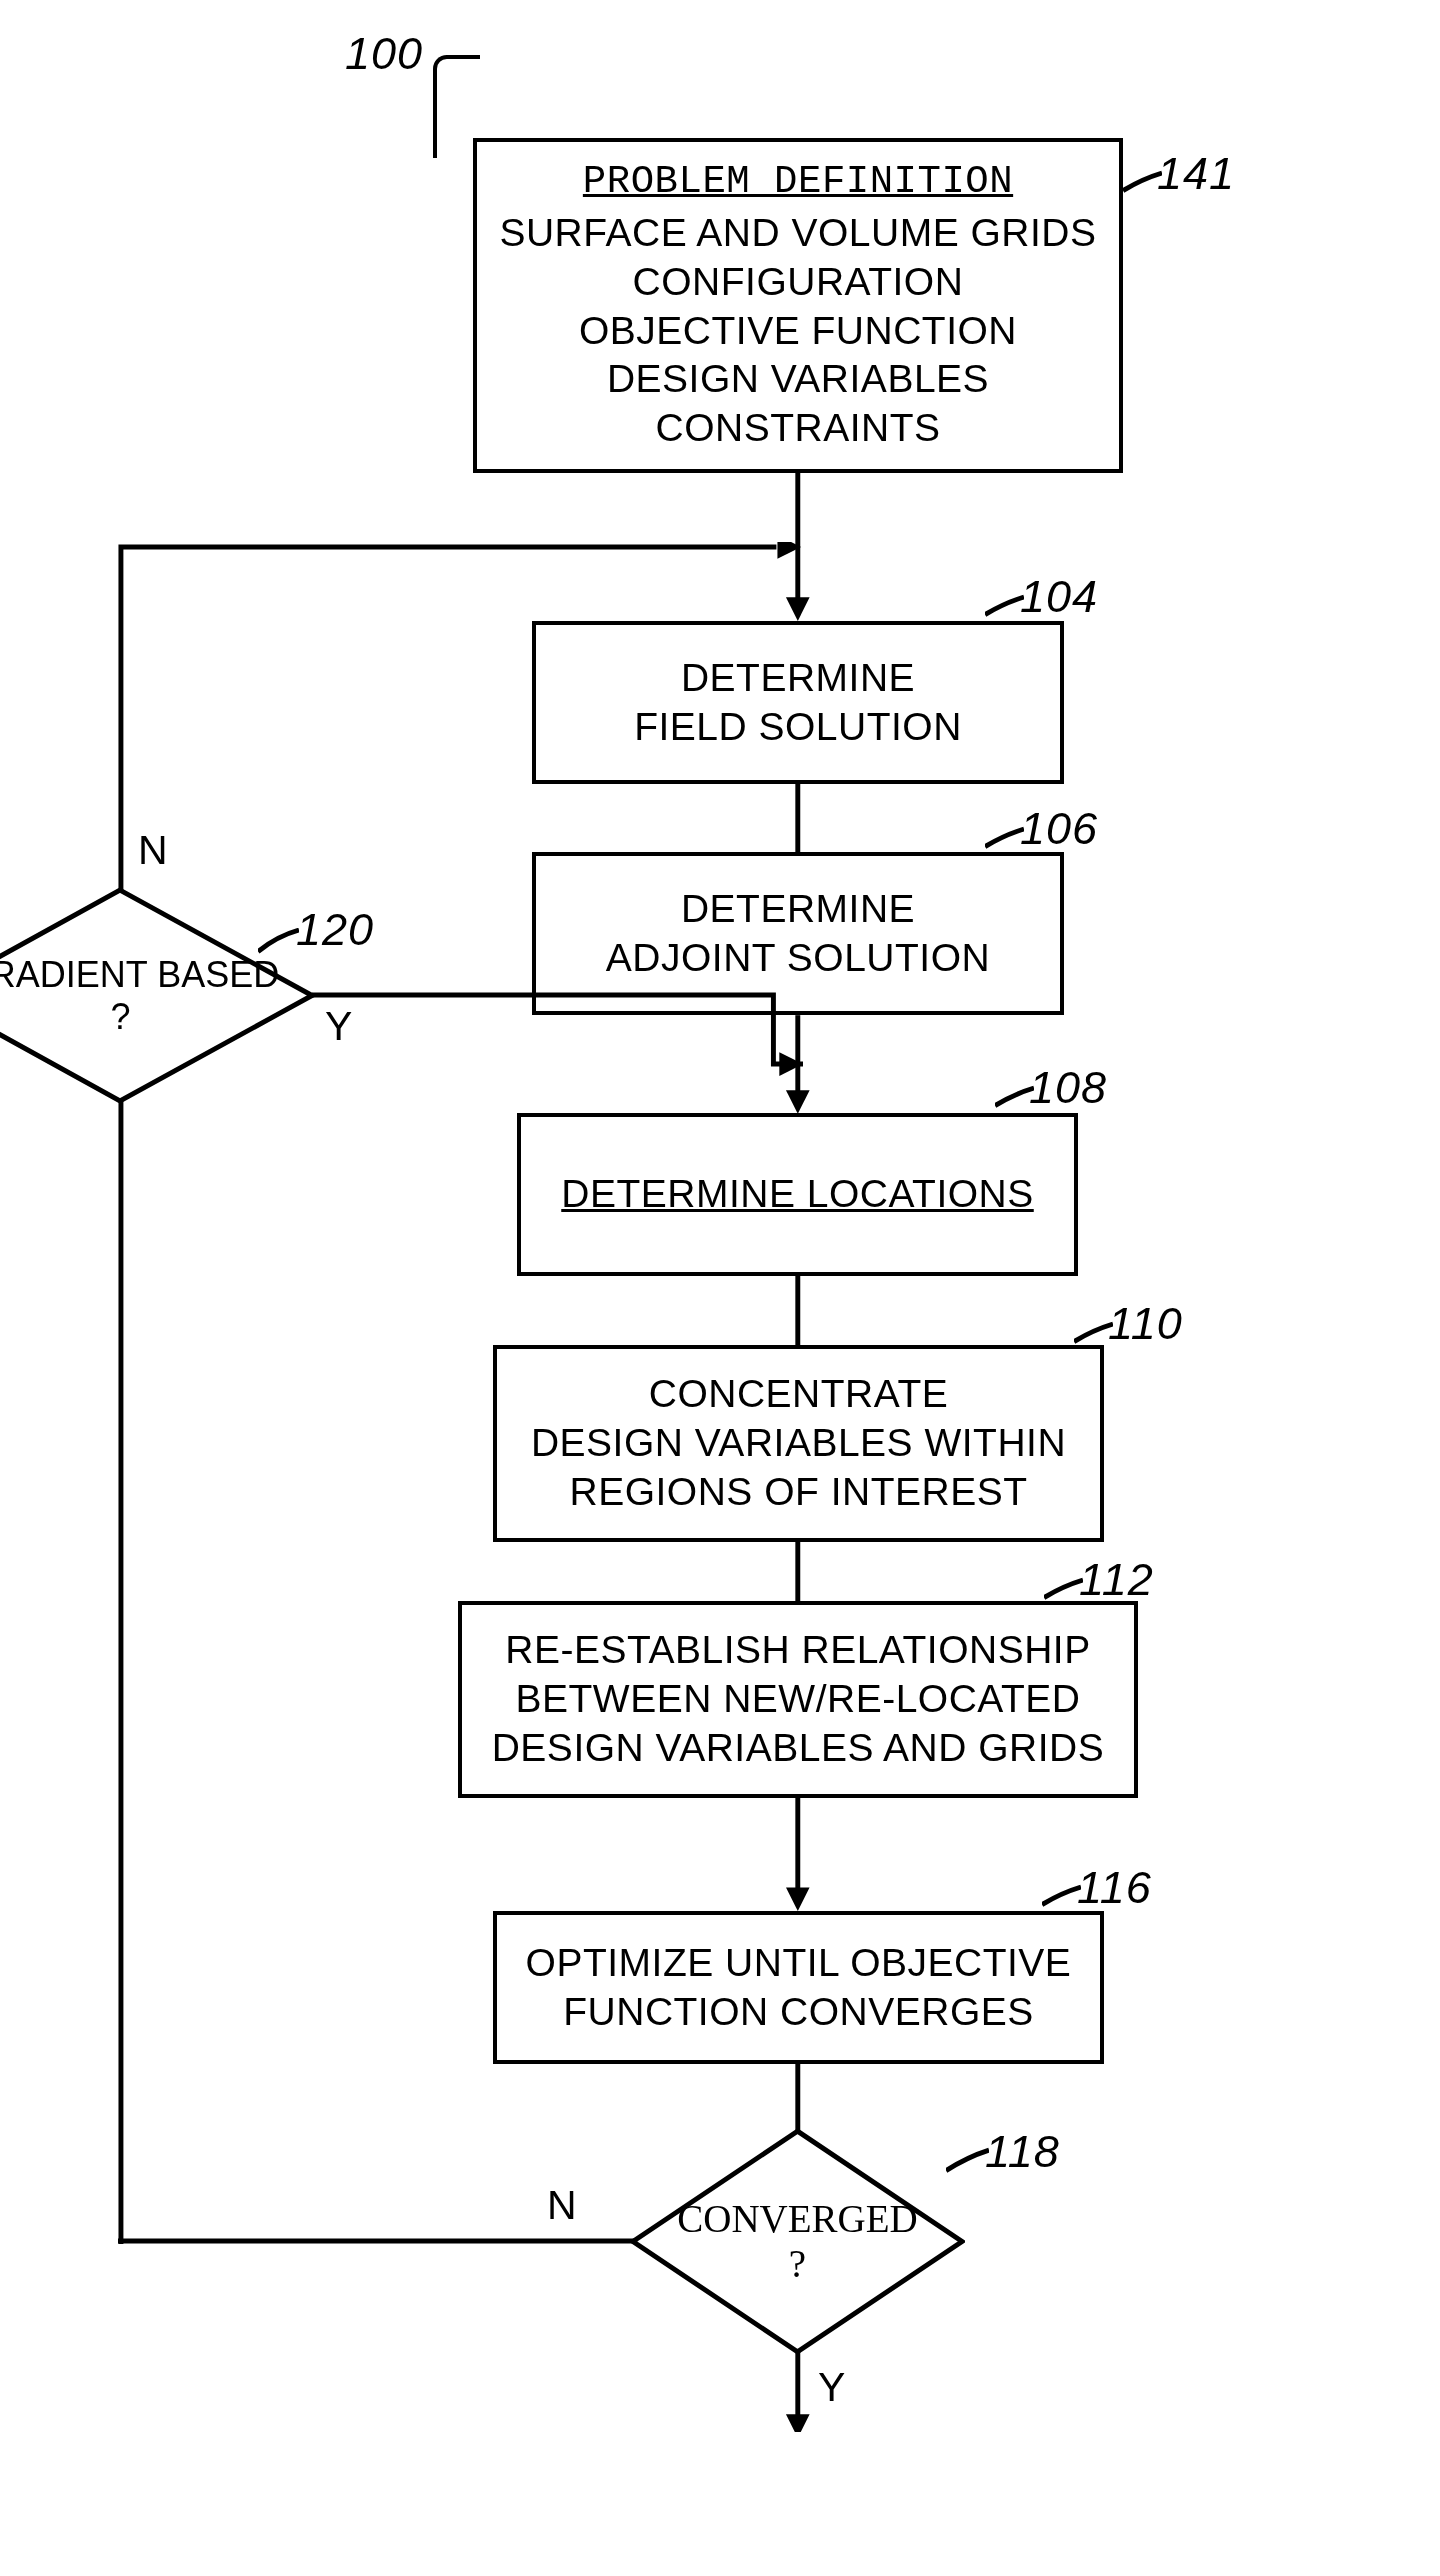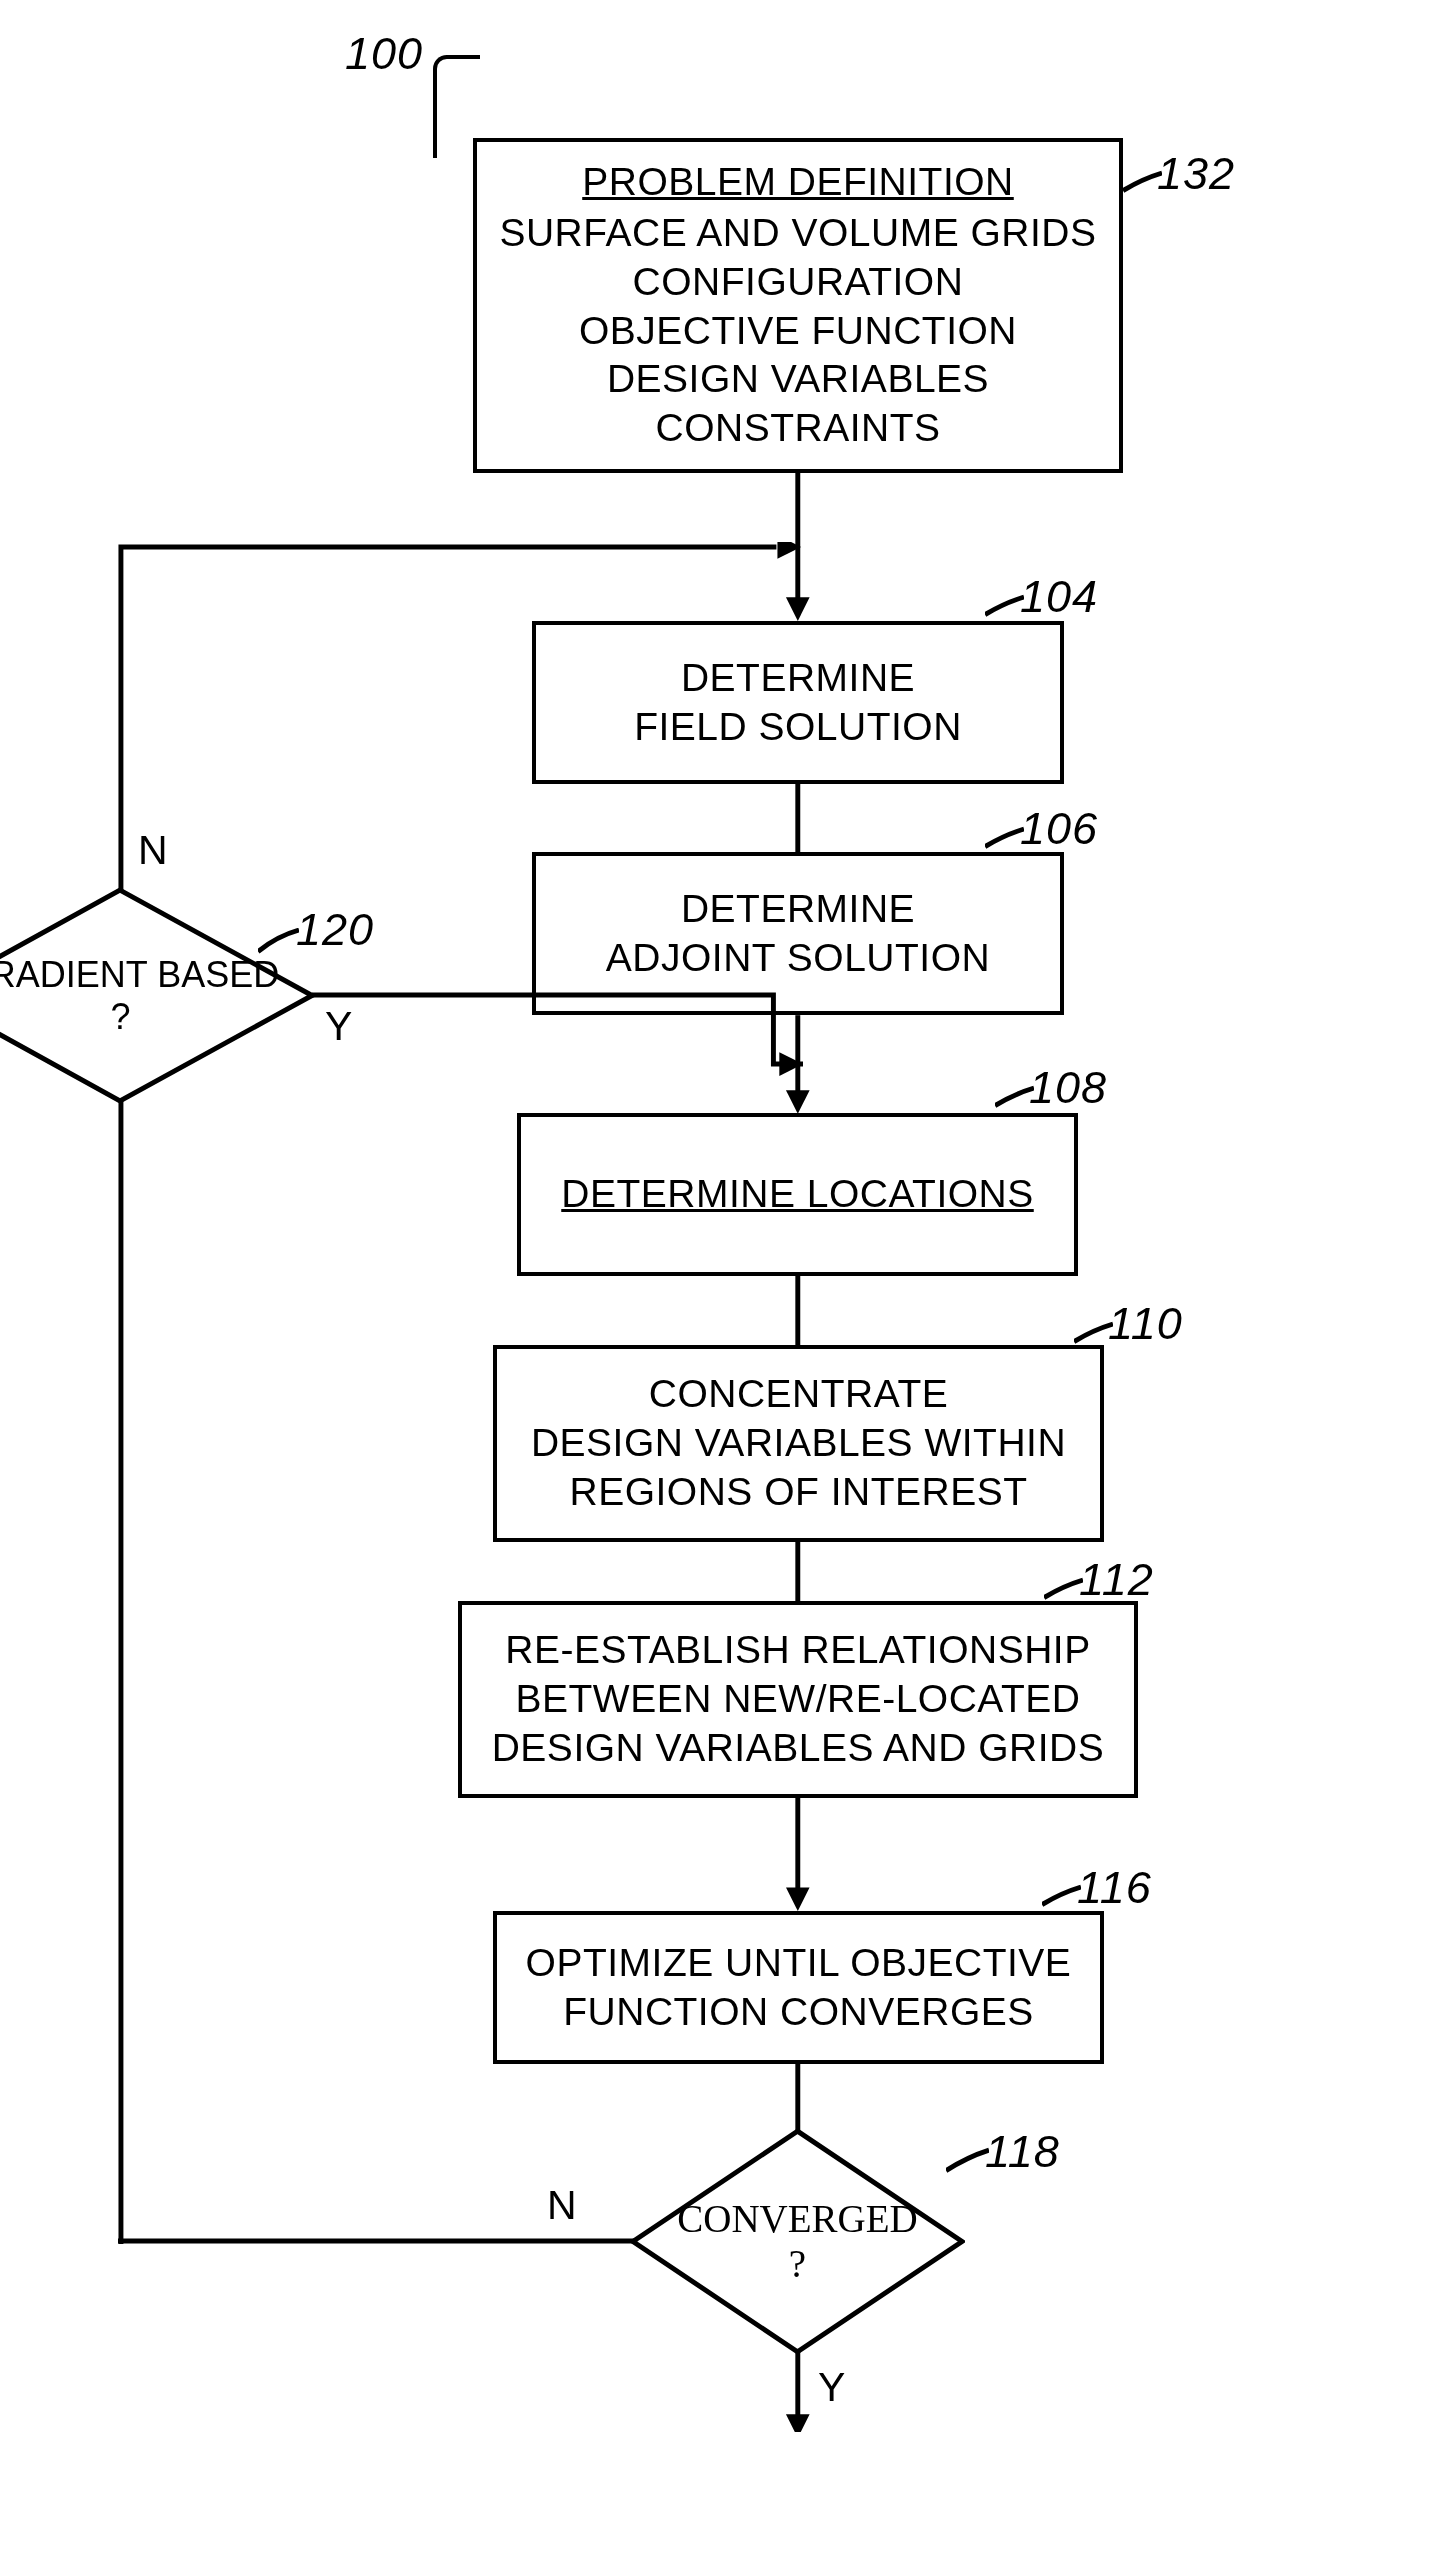--- a/index.html
+++ b/index.html
@@ -33,20 +33,21 @@
     text-align: center;
     font-size: 39px;
     line-height: 1.25;
     font-weight: 400;
     letter-spacing: 0.5px;
     padding: 7.9px 5.9px;
   }
   .box .title {
     text-decoration: underline;
     margin-bottom: 2px;
+    font-family: Liberation Mono, monospace;
   }
   .diamond {
     position: absolute;
     box-sizing: border-box;
   }
   .diamond svg { position: absolute; left: 0; top: 0; }
   .diamond .dtxt {
     position: absolute;
     left: 0; top: 0; right: 0; bottom: 0;
     display: flex;
@@ -81,21 +82,21 @@
   <div class="hook" style="left:433px; top:55px;"></div>
 
   <div class="box" style="left:473px; top:138px; width:650px; height:335px;">
     <div class="title">PROBLEM DEFINITION</div>
     <div>SURFACE AND VOLUME GRIDS</div>
     <div>CONFIGURATION</div>
     <div>OBJECTIVE FUNCTION</div>
     <div>DESIGN VARIABLES</div>
     <div>CONSTRAINTS</div>
   </div>
-  <div class="lbl" style="left:1157px; top:148px;">132</div>
+  <div class="lbl" style="left:1157px; top:148px;">141</div>
   <svg class="conn" style="left:1123px; top:169px;" width="39" height="29.6" viewBox="0 0 40 30">
       <path d="M0 22 Q20 10 40 4" stroke="#000" stroke-width="5" fill="none"></path>
     </svg>
 
   <svg class="conn" style="left:783px; top:473px;" width="29.6" height="148" viewBox="0 0 30 150">
     <line x1="15" y1="0" x2="15" y2="130" stroke="#000" stroke-width="5"></line>
     <polygon points="15,150 3,126 27,126" fill="#000"></polygon>
   </svg>
 
   <div class="box" style="left:532px; top:621px; width:532px; height:163px;">

